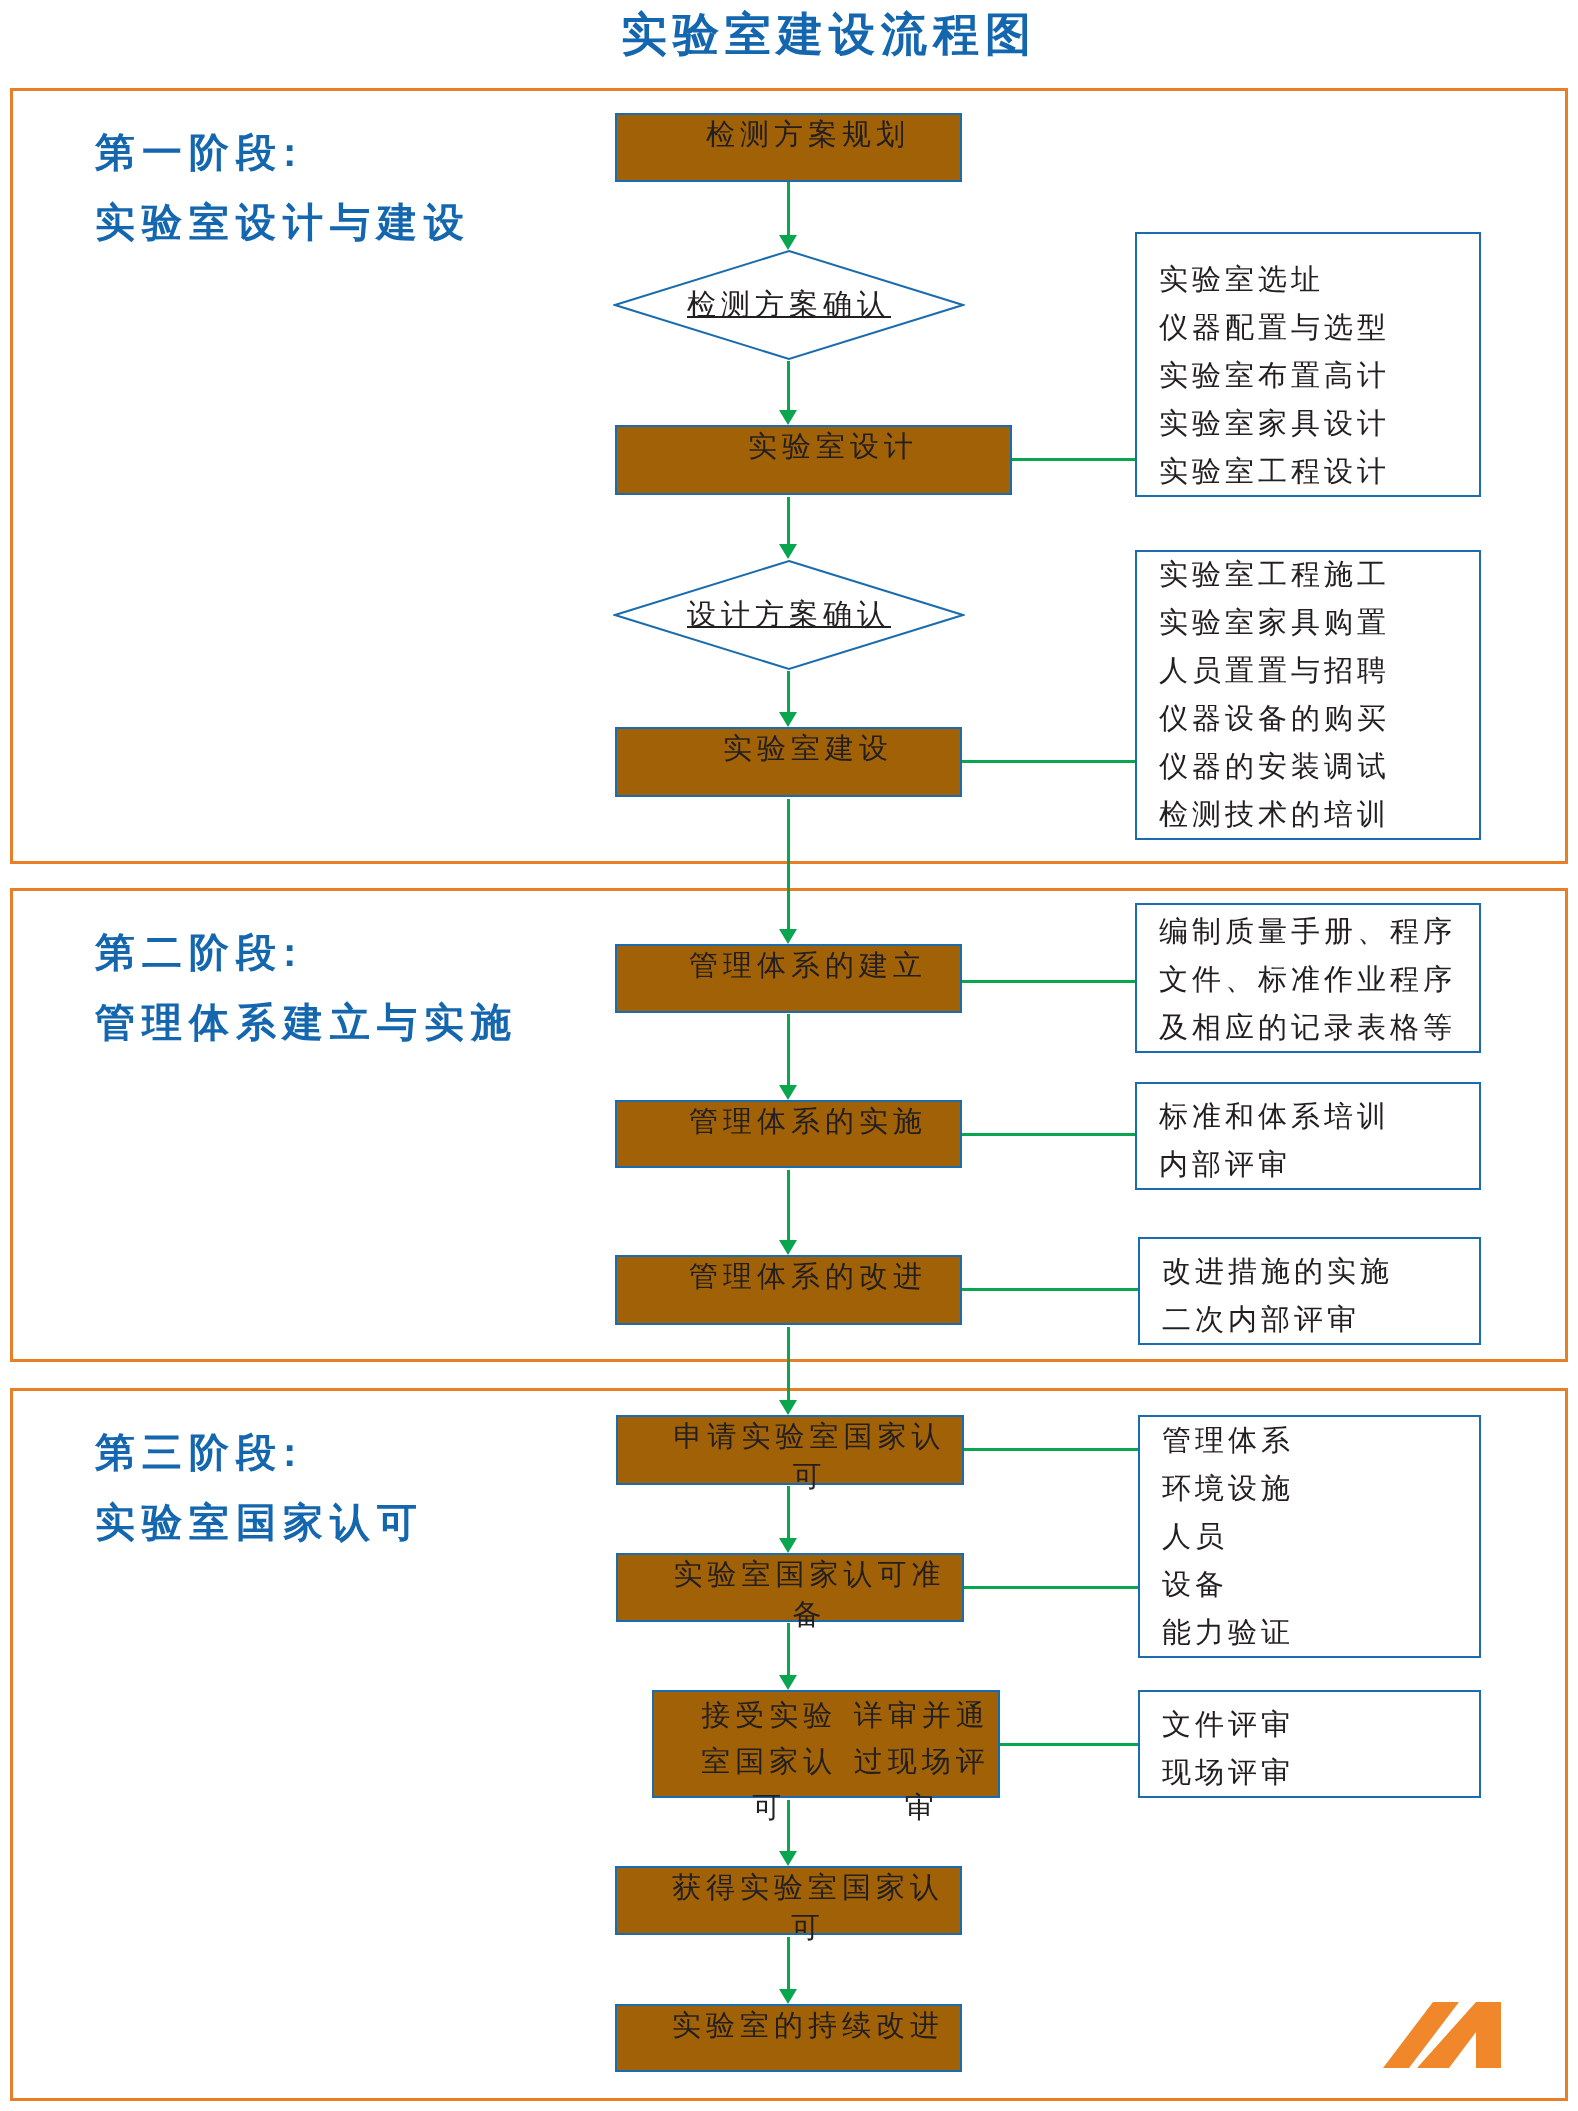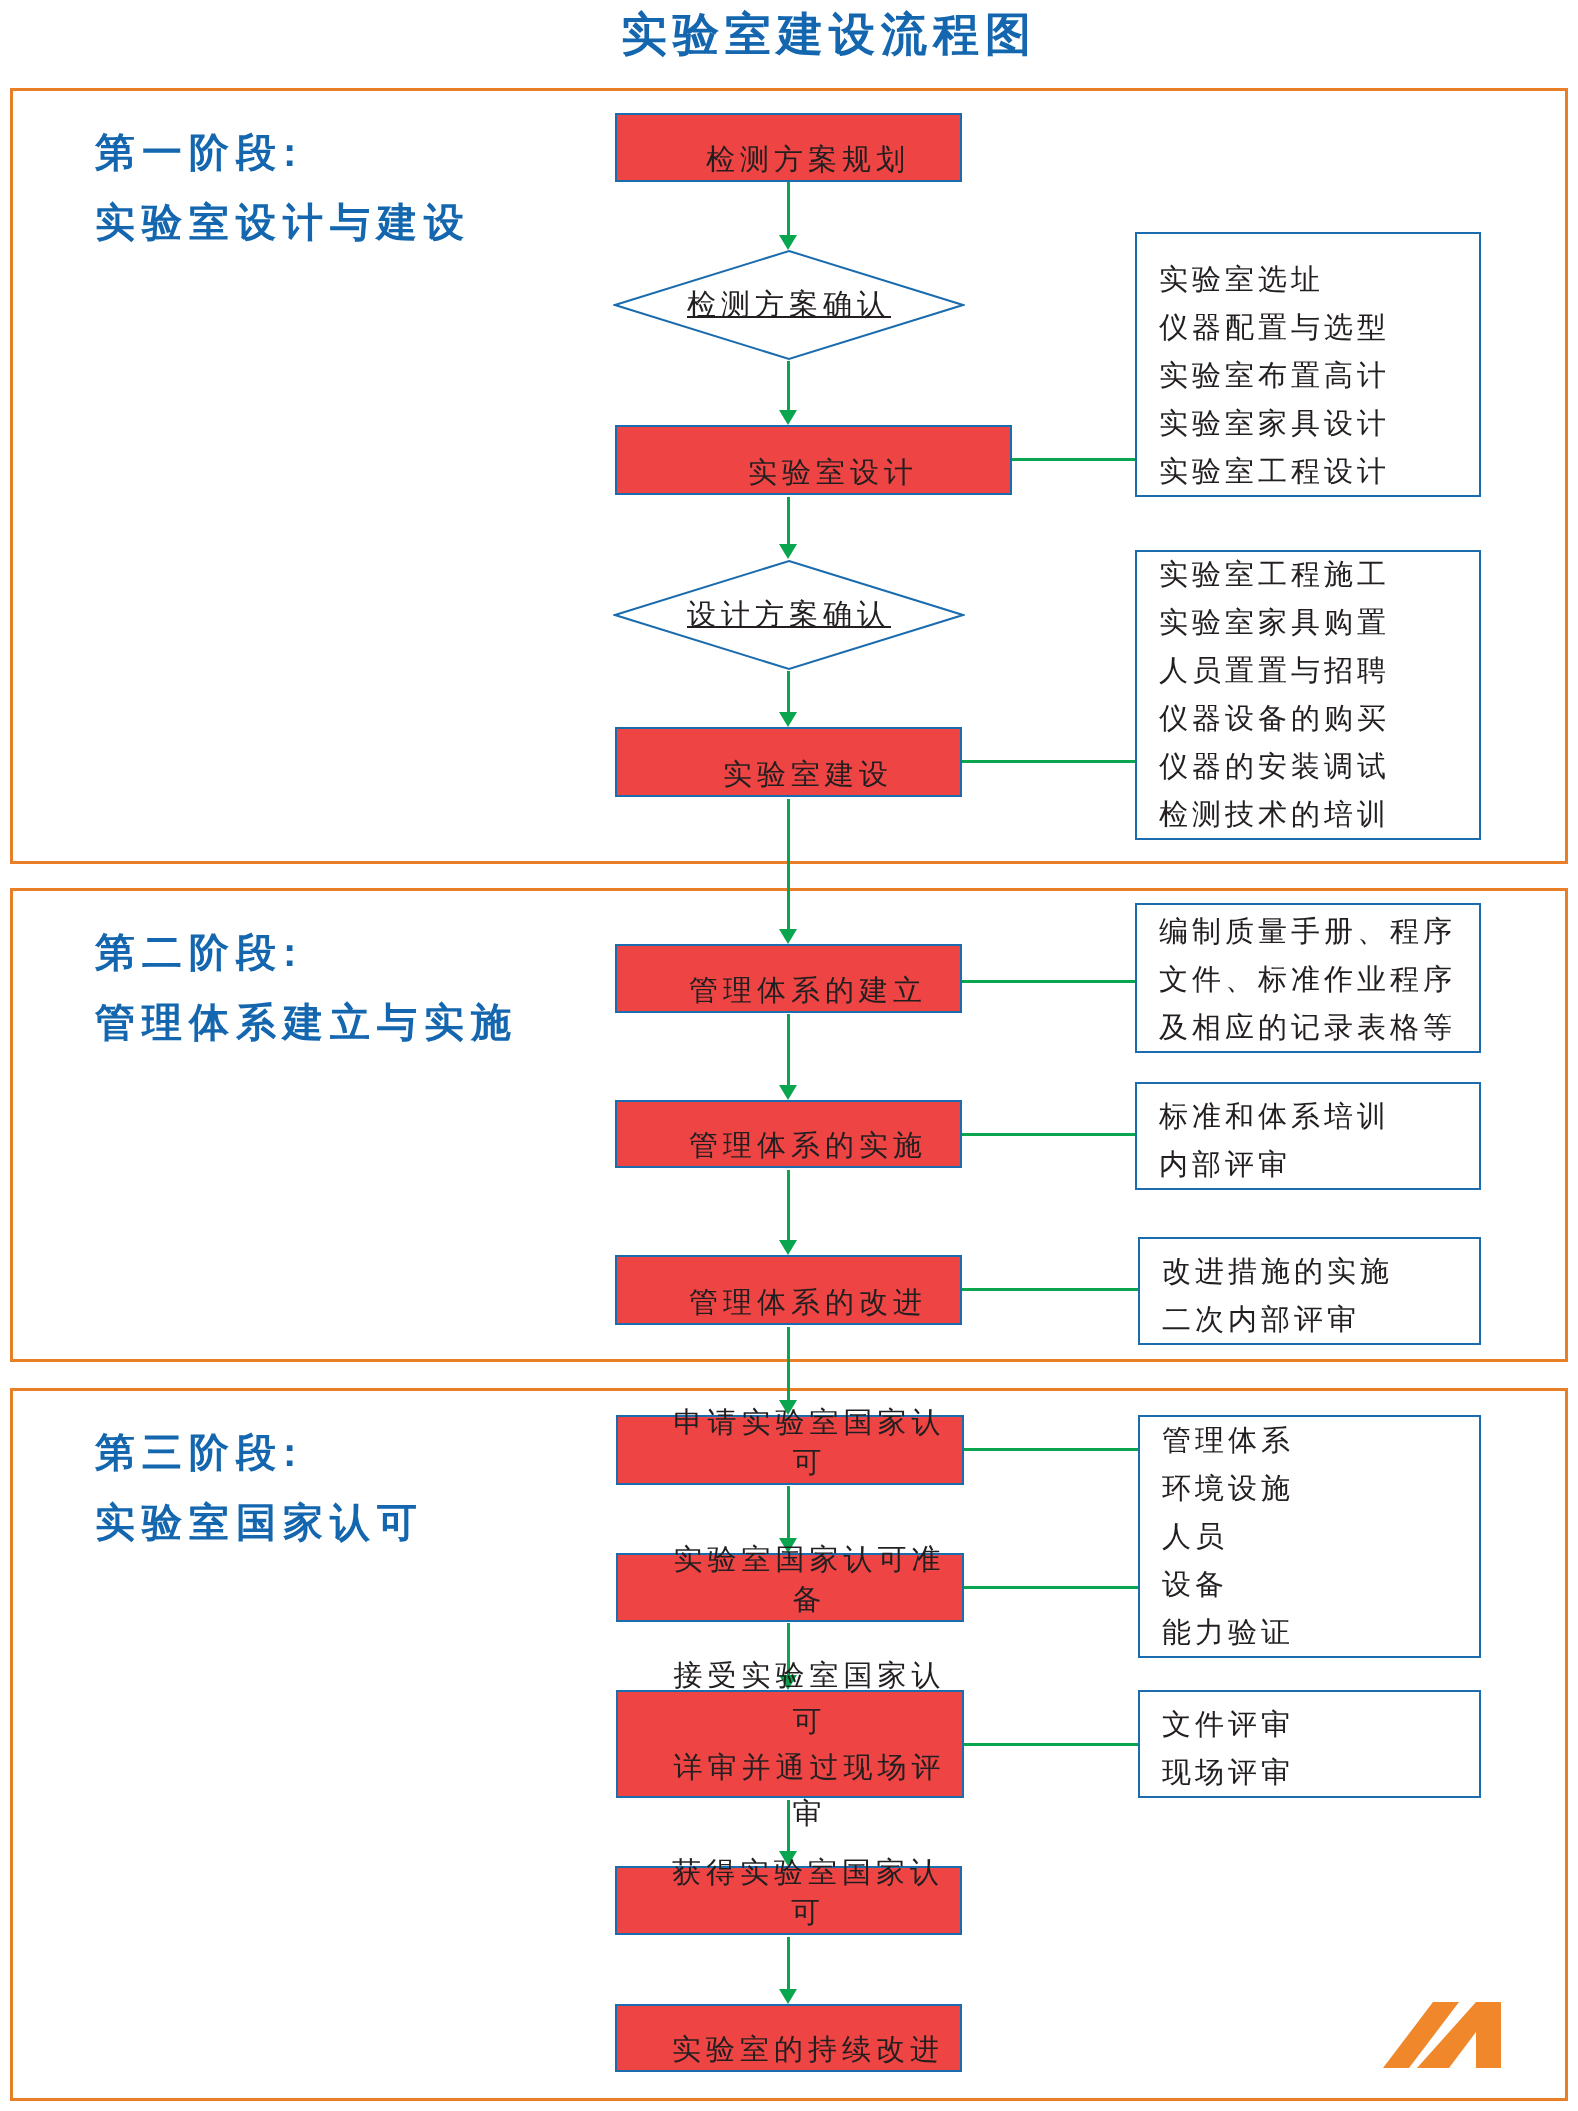--- a/index.html
+++ b/index.html
@@ -10,24 +10,24 @@
     --ink:#231F20;
   }
   html,body{margin:0;padding:0;background:#fff;}
   .page{position:relative;width:1578px;height:2111px;background:#fff;overflow:hidden;
         font-family:"Liberation Sans","DejaVu Sans",sans-serif;}
   .title{position:absolute;top:4px;left:0;width:100%;text-align:center;
          font-size:46px;font-weight:bold;color:var(--blue-text);letter-spacing:6px;padding-left:40px;}
   .stage-rect{position:absolute;border:3px solid var(--orange);box-sizing:border-box;background:transparent;}
   .stage-label{position:absolute;color:var(--blue-text);font-size:40px;line-height:70px;
                letter-spacing:7px;font-weight:600;white-space:nowrap;}
-  .flow-box{position:absolute;border:2px solid var(--blue);box-sizing:border-box;background:#ef4444;
-            display:flex;align-items:flex-end;justify-content:center;text-align:center;
+  .flow-box{position:absolute;border:2px solid var(--blue);box-sizing:border-box;background:#a16207;
+            display:flex;align-items:flex-start;justify-content:center;text-align:center;
             font-size:29px;letter-spacing:5px;color:var(--ink);z-index:3;padding-left:39px;}
-  .flow-box.two-line{flex-direction:column;line-height:46px;}
+  .flow-box.two-line{flex-direction:row;line-height:46px;margin-left:36px;}
   .side-box{position:absolute;border:2px solid var(--blue);box-sizing:border-box;background:#fff;
             display:flex;flex-direction:column;justify-content:flex-end;
             font-size:29px;line-height:48px;letter-spacing:4px;color:var(--ink);
             padding-left:22px;z-index:3;}
   .diamond{position:absolute;z-index:3;}
   .diamond svg{position:absolute;inset:0;width:100%;height:100%;}
   .diamond svg polygon{fill:#fff;stroke:var(--blue);stroke-width:2;}
   .dlabel{position:absolute;inset:0;display:flex;align-items:center;justify-content:center;
           font-size:29px;letter-spacing:5px;color:var(--ink);text-decoration:underline;}
   .varrow{position:absolute;width:18px;display:flex;flex-direction:column;align-items:center;z-index:2;}

